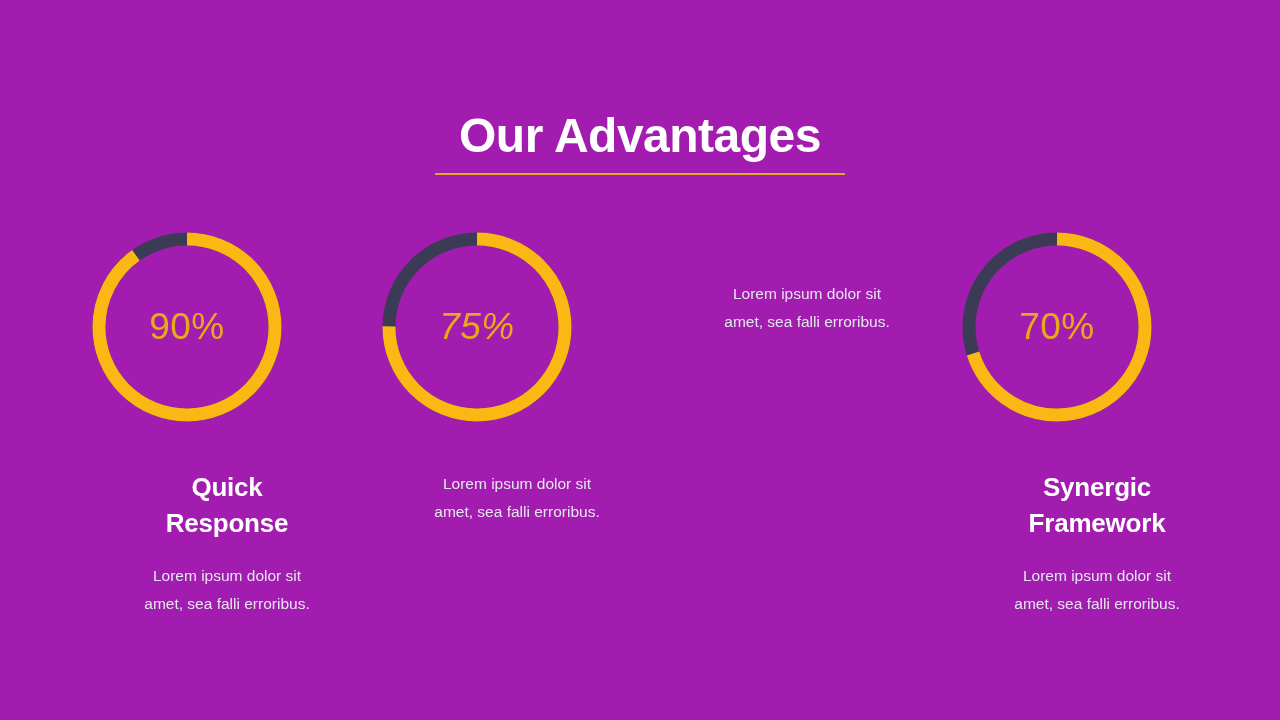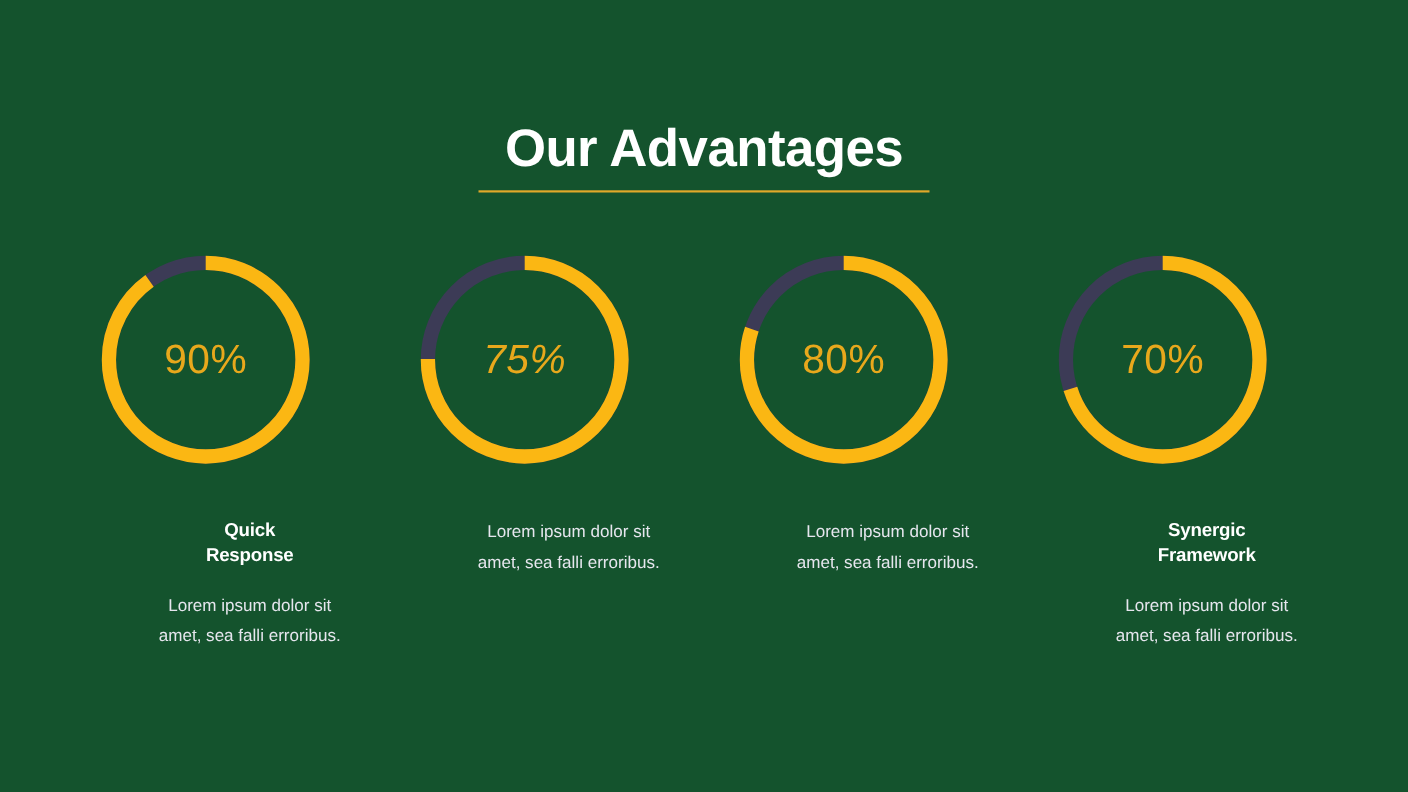--- a/index.html
+++ b/index.html
@@ -88,41 +88,41 @@
     letter-spacing:0.5px;
   }
 
   
   .card-text {
     margin-top:48px;
     padding-right:20px;
   }
 
   .card-heading {
-    font-size:17px;
+    font-size:26px;
     font-weight:bold;
     color:#ffffff;
     line-height:1.38;
     letter-spacing:-0.2px;
     white-space:pre-line;
   }
 
   .card-body {
     margin-top:20px;
     font-size:15.5px;
     font-weight:400;
     color:#e6e6ee;
     line-height:1.82;
     white-space:pre-line;
   }
 </style>
 </head>
 <body style="background: rgb(74, 70, 102);">
 
-<div class="slide" style="background: #14532d;">
+<div class="slide" style="background: #a21caf;">
 
   <div class="title-block">
     <div class="slide-title" style="color: rgb(255, 255, 255);">Our Advantages</div>
     <div class="title-underline" style="background: rgb(224, 168, 42);"></div>
   </div>
 
   <div class="cards">
 
     <div class="card">
       <div class="donut-wrap">
@@ -148,27 +148,20 @@
         </svg>
         <div class="donut-label" style="color: rgb(232, 168, 28); font-style: italic;">75%</div>
       </div>
       <div class="card-text">
         <div class="card-body" style="color: rgb(230, 230, 238);">Lorem ipsum dolor sit
 amet, sea falli erroribus.</div>
       </div>
     </div>
 
     <div class="card">
-      <div class="donut-wrap">
-        <svg class="donut-svg" viewBox="0 0 190 190">
-          <circle class="donut-track" cx="95" cy="95" r="88" fill="none" stroke-width="13" stroke="#3c3b56"></circle>
-          <circle class="donut-value" cx="95" cy="95" r="88" fill="none" stroke-width="13" stroke-linecap="butt" transform="rotate(-90 95 95)" stroke="#fbb713" stroke-dasharray="442.3362456254428 552.9203070318035"></circle>
-        </svg>
-        <div class="donut-label" style="color: rgb(232, 168, 28);">80%</div>
-      </div>
       <div class="card-text">
         <div class="card-body" style="color: rgb(230, 230, 238);">Lorem ipsum dolor sit
 amet, sea falli erroribus.</div>
       </div>
     </div>
 
     <div class="card">
       <div class="donut-wrap">
         <svg class="donut-svg" viewBox="0 0 190 190">
           <circle class="donut-track" cx="95" cy="95" r="88" fill="none" stroke-width="13" stroke="#3c3b56"></circle>

